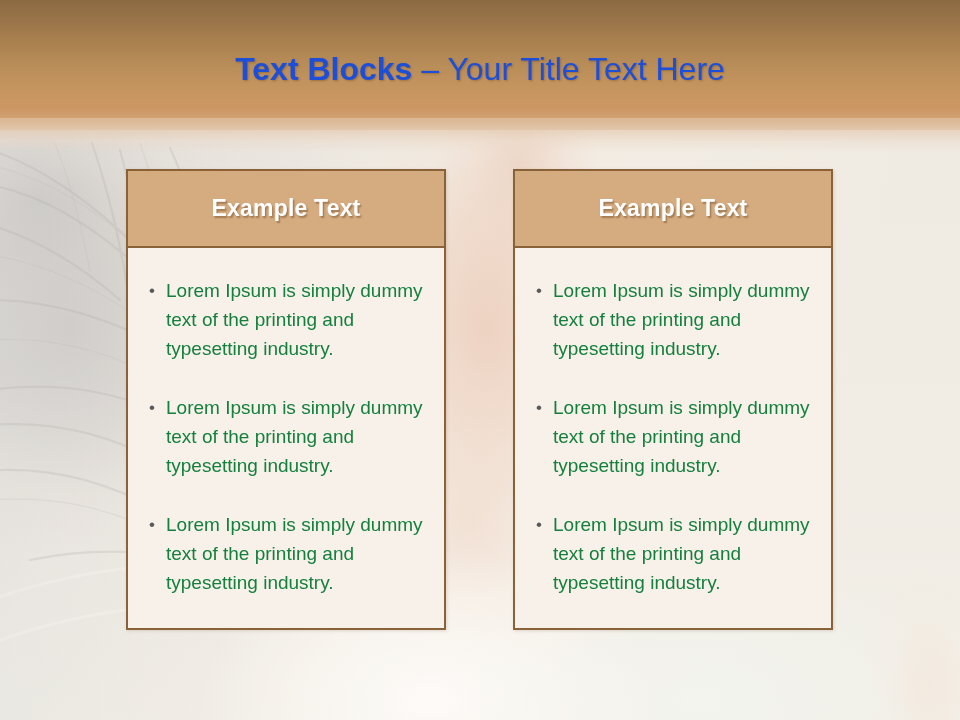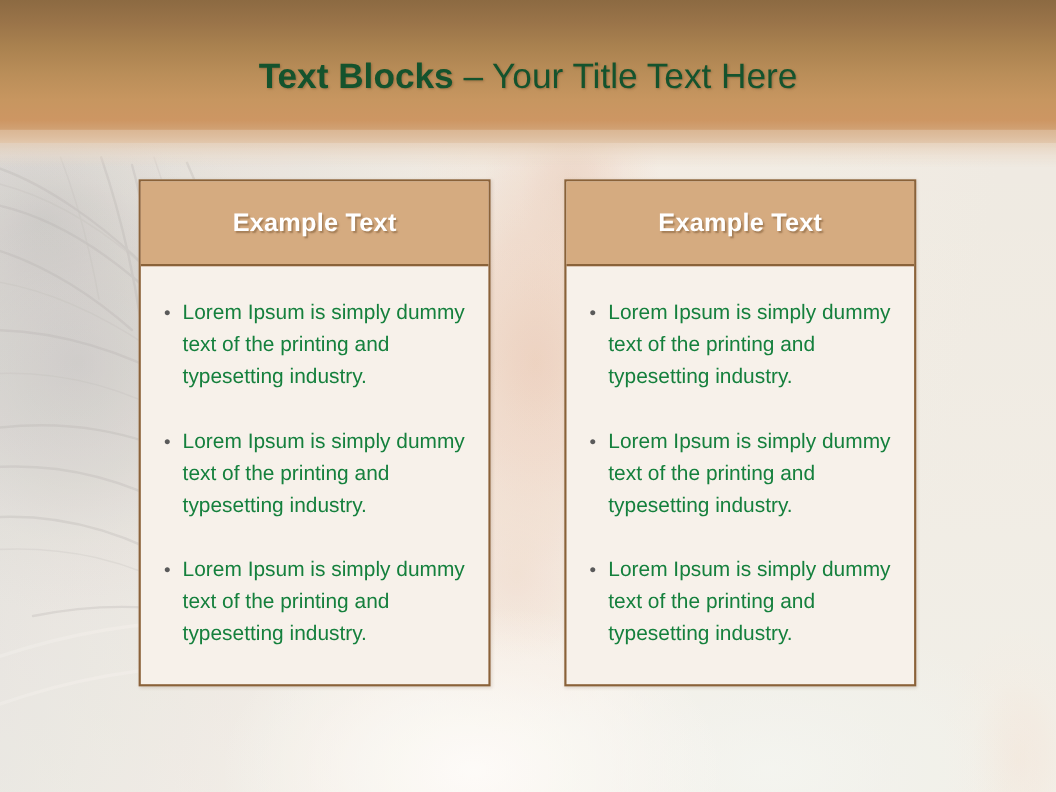--- a/index.html
+++ b/index.html
@@ -126,32 +126,32 @@
   }
 
   .slide-title {
     position: absolute;
     left: 0;
     top: 49px;
     width: 960px;
     text-align: center;
     font-size: 32px;
     line-height: 40px;
-    color: #14532d;
+    color: #1d4ed8;
     white-space: nowrap;
     text-shadow: 1px 1px 2px rgba(90,55,25,0.35);
   }
   .title-strong { font-weight: bold; }
   .title-light  { font-weight: normal; }
 
   
   .card {
     position: absolute;
     width: 320px;
-    top: 163px;
+    top: 169px;
     height: 461px;
     border: 2px solid #8a6239;
     box-sizing: border-box;
     background: #f7f1ea;
     box-shadow: 1px 1px 3px rgba(110,80,50,0.18);
   }
   #card-left  { left: 126px; }
   #card-right { left: 513px; }
 
   .card-header {

